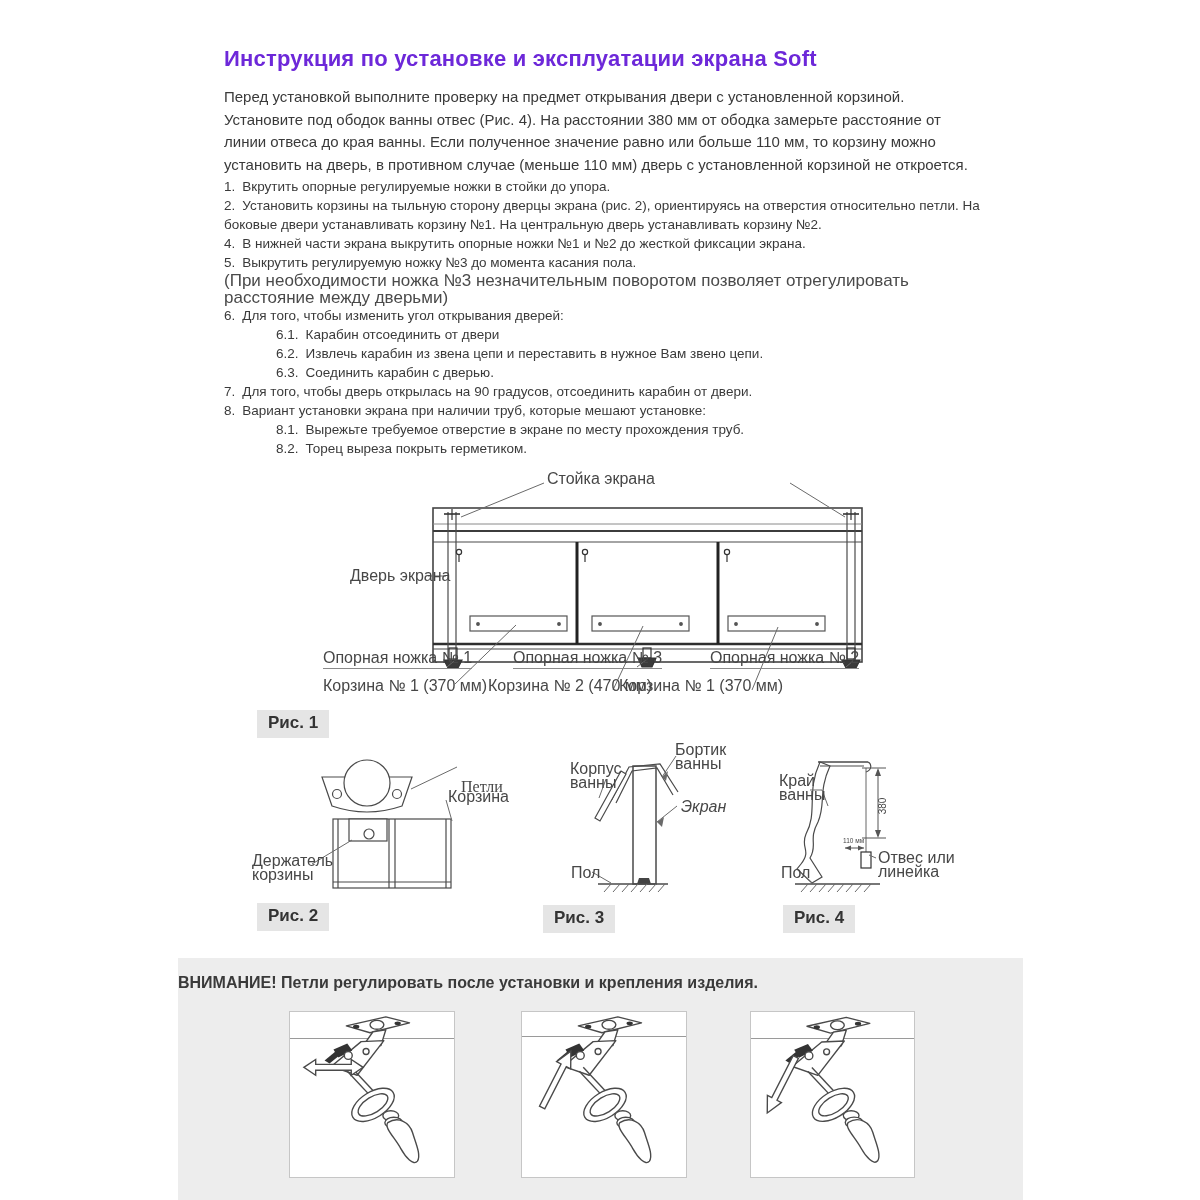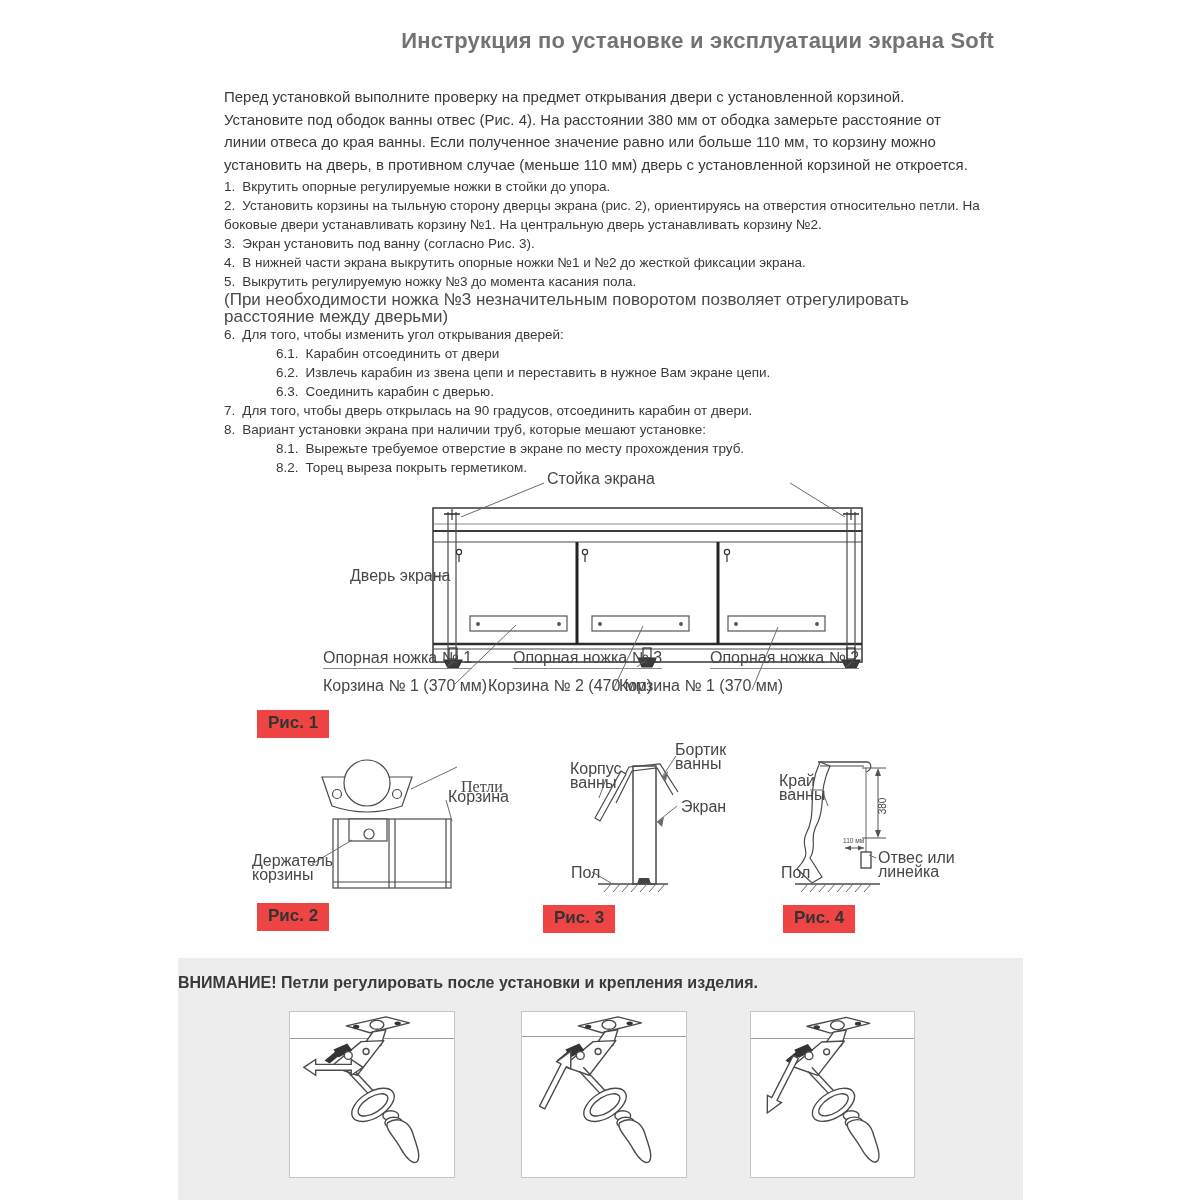--- a/index.html
+++ b/index.html
@@ -1,56 +1,55 @@
 <!DOCTYPE html>
 <html><head>
 <meta charset="utf-8">
 <style>
   html,body{margin:0;padding:0;background:#fff;}
   #canvas{position:relative;width:1200px;height:1200px;background:#ffffff;overflow:hidden;
           font-family:"Liberation Sans", sans-serif;color:#3a3a3a;}
   .abs{position:absolute;}
   
-  #doc-title{left:224px;top:28px;width:770px;font-size:22px;font-weight:bold;color:#737373;letter-spacing:.2px;text-align:right;}
+  #doc-title{left:224px;top:46px;width:770px;font-size:22px;font-weight:bold;color:#6d28d9;letter-spacing:.2px;}
   #doc-intro{left:224px;top:86px;width:762px;font-size:15px;line-height:22.5px;}
   #steps{left:224px;top:177px;width:766px;font-size:13.5px;line-height:19px;}
   .step{white-space:normal;}
   .step .n{margin-right:7px;}
   .step.sub{padding-left:52px;}
   .step-note{font-size:17px;line-height:17px;color:#4a4a4a;}
   
   .figlbl{font-size:16px;line-height:13.5px;color:#474747;}
   .figlbl.u{border-bottom:1px solid #8a8a8a;padding-bottom:3px;}
-  .badge{background:#ef4444;color:#333;font-size:17px;font-weight:bold;padding:3px 11px 5px 11px;text-align:right;}
+  .badge{background:#e5e5e5;color:#333;font-size:17px;font-weight:bold;padding:3px 11px 5px 11px;text-align:right;}
   svg{position:absolute;overflow:visible;}
   
   #banner{left:178px;top:958px;width:845px;height:242px;background:#ededed;}
   #warning{left:178px;top:974px;width:845px;text-align:left;font-size:16px;font-weight:bold;color:#3a3a3a;}
   .hingebox{position:absolute;width:166px;height:167px;background:#fff;border:1px solid #c6c6c6;box-sizing:border-box;}
   .shelf-line{position:absolute;left:0;right:0;top:26px;height:1px;background:#9a9a9a;}
   .hingebox svg{left:0;top:0;}
 </style>
 </head>
 <body>
 
 <div id="canvas">
 
   <div class="abs" id="doc-title">Инструкция по установке и эксплуатации экрана Soft</div>
   <div class="abs" id="doc-intro">Перед установкой выполните проверку на предмет открывания двери с установленной корзиной. Установите под ободок ванны отвес (Рис. 4). На расстоянии 380 мм от ободка замерьте расстояние от линии отвеса до края ванны. Если полученное значение равно или больше 110 мм, то корзину можно установить на дверь, в противном случае (меньше 110 мм) дверь с установленной корзиной не откроется.</div>
 
   <div class="abs" id="steps">
     <div class="step"><span class="n">1.</span><span>Вкрутить опорные регулируемые ножки в стойки до упора.</span></div>
     <div class="step"><span class="n">2.</span><span>Установить корзины на тыльную сторону дверцы экрана (рис. 2), ориентируясь на отверстия относительно петли. На боковые двери устанавливать корзину №1. На центральную дверь устанавливать корзину №2.</span></div>
-    <div class="step"><span class="n">3.</span><span>Экран установить под ванну (согласно Рис. 3).</span></div>
     <div class="step"><span class="n">4.</span><span>В нижней части экрана выкрутить опорные ножки №1 и №2  до жесткой фиксации экрана.</span></div>
     <div class="step"><span class="n">5.</span><span>Выкрутить регулируемую ножку №3 до момента касания пола.</span></div>
     <div class="step-note">(При необходимости ножка №3 незначительным поворотом позволяет отрегулировать расстояние между дверьми)</div>
     <div class="step"><span class="n">6.</span><span>Для того, чтобы изменить угол открывания дверей:</span></div>
     <div class="step sub"><span class="n">6.1.</span><span>Карабин отсоединить от двери</span></div>
-    <div class="step sub"><span class="n">6.2.</span><span>Извлечь карабин из звена цепи и переставить в нужное Вам экране цепи.</span></div>
+    <div class="step sub"><span class="n">6.2.</span><span>Извлечь карабин из звена цепи и переставить в нужное Вам звено цепи.</span></div>
     <div class="step sub"><span class="n">6.3.</span><span>Соединить карабин с дверью.</span></div>
     <div class="step"><span class="n">7.</span><span>Для того, чтобы дверь открылась на 90 градусов, отсоединить карабин от двери.</span></div>
     <div class="step"><span class="n">8.</span><span>Вариант установки экрана при наличии труб, которые мешают установке:</span></div>
     <div class="step sub"><span class="n">8.1.</span><span>Вырежьте требуемое отверстие в экране по месту прохождения труб.</span></div>
     <div class="step sub"><span class="n">8.2.</span><span>Торец выреза покрыть герметиком.</span></div>
   </div>
 
   <svg style="left:320px;top:465px;" width="560" height="240" viewBox="320 465 560 240" fill="none" stroke="#4a4a4a" stroke-width="1.2">
 
     <rect x="433" y="508" width="429" height="154" stroke="#444" stroke-width="1.6"></rect>
@@ -174,21 +173,21 @@
       <line x1="676" y1="756" x2="662" y2="777"></line>
       <polygon points="662,777 668,771 666,781" fill="#6a6a6a" stroke="none"></polygon>
       <line x1="606" y1="779" x2="599" y2="798"></line>
       <line x1="677" y1="806" x2="657" y2="822"></line>
       <polygon points="657,822 664,817 662,827" fill="#6a6a6a" stroke="none"></polygon>
       <line x1="592" y1="872" x2="611" y2="883"></line>
     </g>
   </svg>
   <div class="abs figlbl" style="left:675px;top:743px;width:55px;">Бортик ванны</div>
   <div class="abs figlbl" style="left:570px;top:762px;width:55px;">Корпус ванны</div>
-  <div class="abs figlbl" style="left:681px;top:800px;">Экран</div>
+  <div class="abs figlbl" style="left:681px;top:800px;font-style:italic;">Экран</div>
   <div class="abs figlbl" style="left:571px;top:866px;">Пол</div>
   <div class="abs badge" style="left:543px;top:905px;">Рис. 3</div>
 
   <svg style="left:755px;top:740px;" width="252" height="152" viewBox="755 740 252 152" fill="none" stroke="#4a4a4a" stroke-width="1.2">
 
     <path d="M820,762 C806,792 818,812 806,834 C800,848 812,850 801,864 L797,869 L812,883 L822,877 L810,858 C818,845 808,840 818,822 C826,804 818,792 830,766 Z" fill="#fff"></path>
     <line x1="818" y1="762" x2="868" y2="762" stroke-width="1.5"></line>
     <line x1="820" y1="766" x2="864" y2="766"></line>
     <path d="M868,762 C872,764 872,770 866,772"></path>
 

